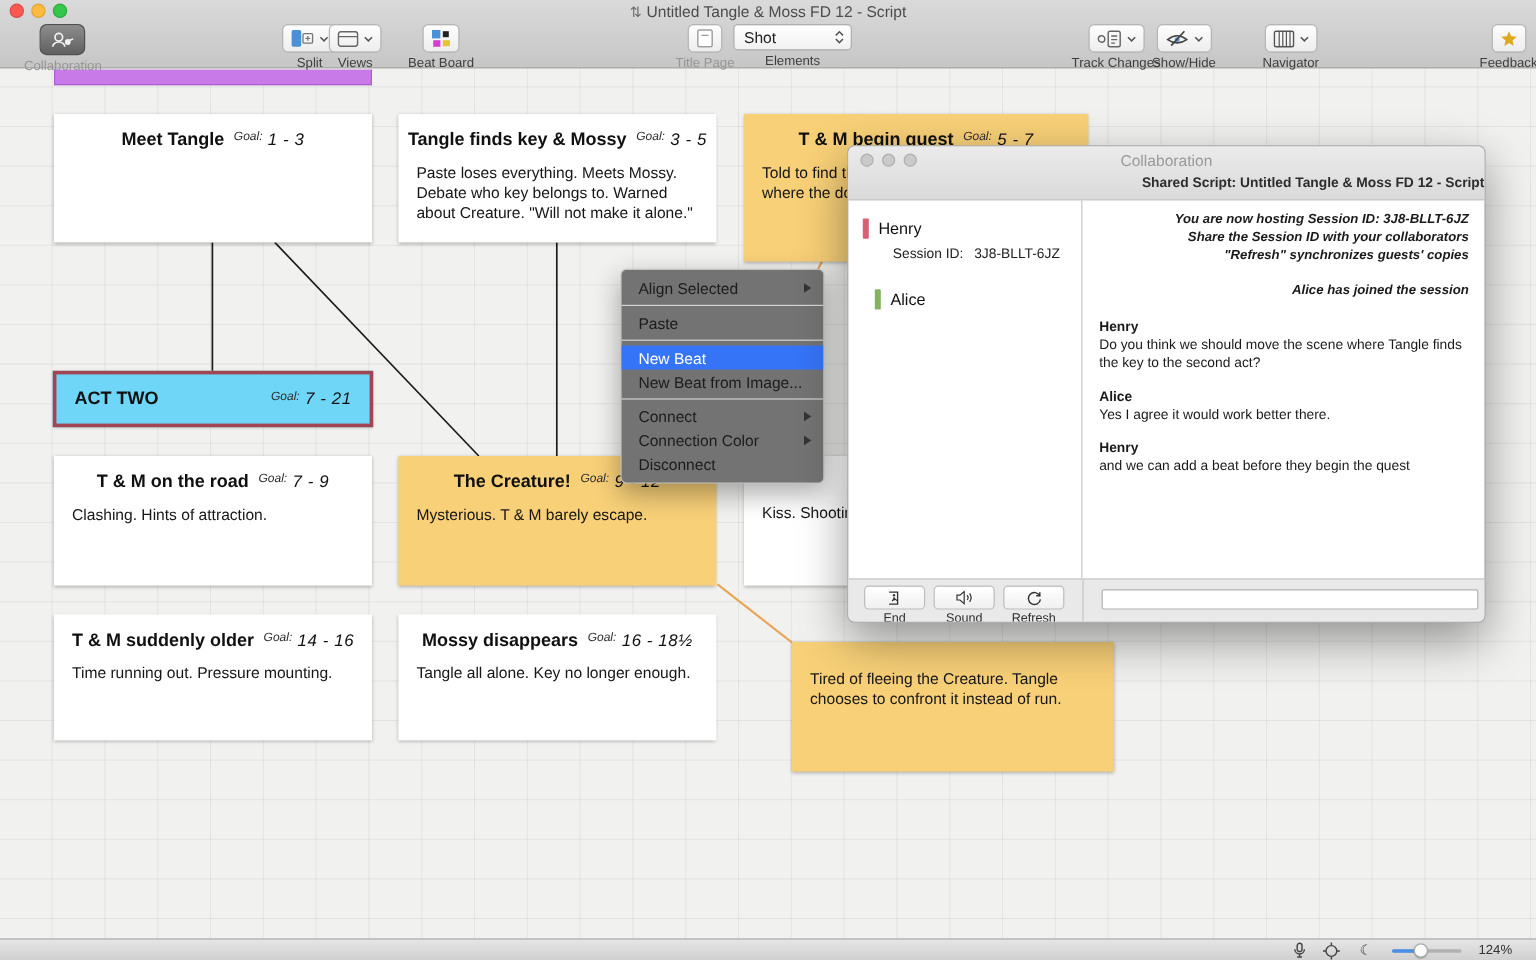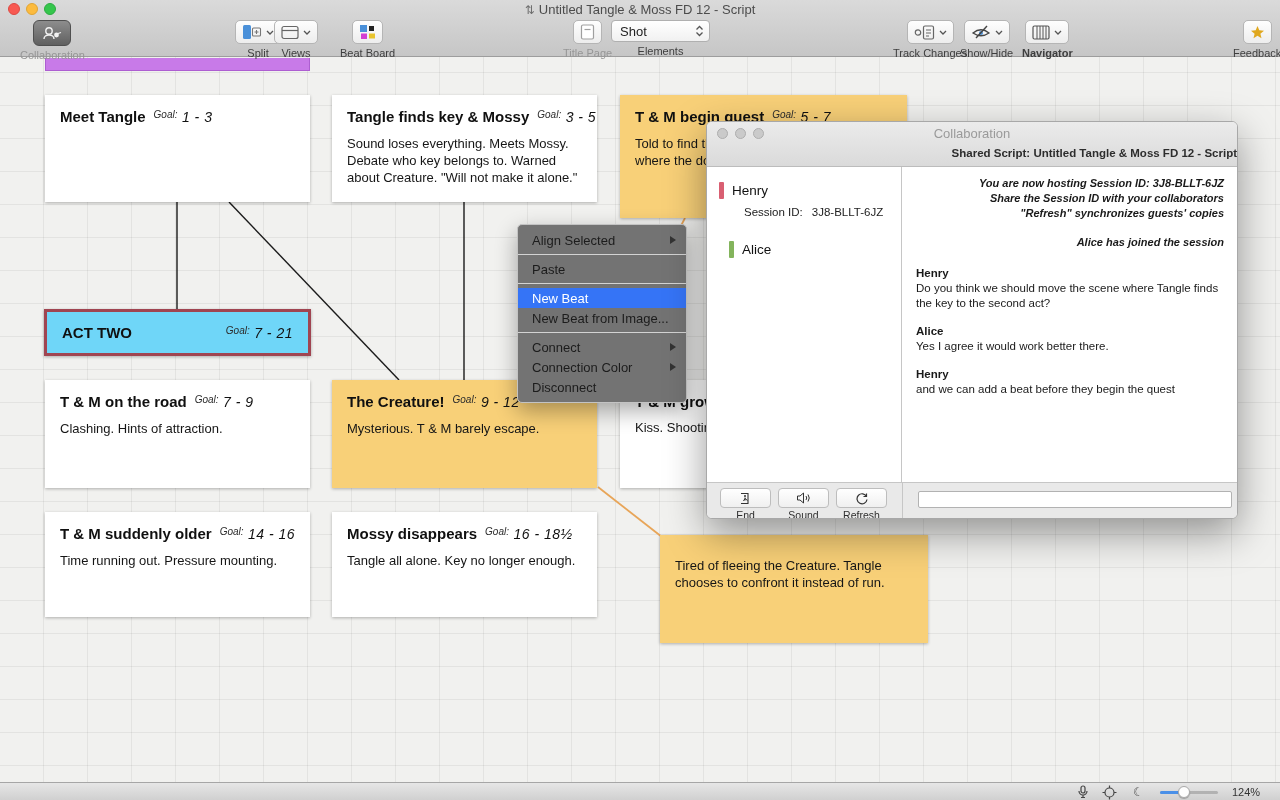--- a/index.html
+++ b/index.html
@@ -43,21 +43,21 @@
   svg.connections { position:absolute; left:0; top:0; width:1280px; height:800px;
     z-index:1; pointer-events:none; }
 
   .purple-bar { position:absolute; left:45px; top:58px; width:265px; height:13px;
     background:#c87ae8; border:1px solid #ad5ed1; border-top:none; z-index:2; }
 
   
   .card { position:absolute; background:#fff; box-shadow:0 1px 3px rgba(0,0,0,0.28);
     padding:13px 15px 10px 15px; z-index:2; overflow:hidden; }
   .card.yellow { background:#f8d078; }
-  .card-top { display:flex; justify-content:flex-start; align-items:flex-start; }
+  .card-top { display:flex; justify-content:center; align-items:flex-start; }
   .card-title { font-size:15px; font-weight:bold; color:#101010; white-space:nowrap; }
   .goal { white-space:nowrap; margin-left:8px; }
   .goal-label { font-size:10px; font-style:italic; color:#2c2c2c; display:inline-block; transform:translateY(-4px); }
   .goal-val { font-size:14px; font-style:italic; color:#111; letter-spacing:0.5px; }
   .card-body { margin-top:9px; font-size:13px; line-height:1.32; color:#161616; }
   .pre { white-space:pre-line; }
 
   .card.act { background:#6fd6f8; border:3px solid #a04551; z-index:3;
     padding:0 15px; display:flex; align-items:center; justify-content:space-between;gap:12px; }
 
@@ -225,21 +225,21 @@
         <circle cx="10" cy="8" r="2" fill="#4a90d9"></circle>
         <path d="M16 1 L5 13" stroke="#444" stroke-width="1.4"></path>
       </svg>
       <svg class="chev" viewBox="0 0 8 5">
           <path d="M1 1 l3 3 l3 -3" fill="none" stroke="#555" stroke-width="1.3"></path>
         </svg>
     </div>
     <div class="tb-label">Show/Hide</div>
   </div>
 
-  <div class="tb-item" style="left:1022px;font-weight:bold;">
+  <div class="tb-item" style="left:1052px;">
     <div class="tb-btn">
       <svg width="18" height="15" viewBox="0 0 18 15">
         <rect x="1" y="1" width="16" height="13" rx="1.5" fill="none" stroke="#555" stroke-width="1.2"></rect>
         <path d="M5 1 v13 M8 1 v13 M11 1 v13 M14 1 v13" stroke="#555" stroke-width="1"></path>
       </svg>
       <svg class="chev" viewBox="0 0 8 5">
           <path d="M1 1 l3 3 l3 -3" fill="none" stroke="#555" stroke-width="1.3"></path>
         </svg>
     </div>
     <div class="tb-label">Navigator</div>
@@ -272,21 +272,21 @@
     <span class="card-title">Meet Tangle</span>
     <span class="goal"><span class="goal-label">Goal:</span> <span class="goal-val">1 - 3</span></span>
   </div>
 </div>
 
 <div class="card" style="left:332px; top:95px; width:265px; height:107px;">
   <div class="card-top">
     <span class="card-title">Tangle finds key &amp; Mossy</span>
     <span class="goal"><span class="goal-label">Goal:</span> <span class="goal-val">3 - 5</span></span>
   </div>
-  <div class="card-body">Sound loses everything. Meets Mossy. Debate who key belongs to. Warned about Creature. "Will not make it alone."</div>
+  <div class="card-body">Paste loses everything. Meets Mossy. Debate who key belongs to. Warned about Creature. "Will not make it alone."</div>
 </div>
 
 <div class="card yellow" style="left:620px; top:95px; width:287px; height:123px;">
   <div class="card-top">
     <span class="card-title">T &amp; M begin quest</span>
     <span class="goal"><span class="goal-label">Goal:</span> <span class="goal-val">5 - 7</span></span>
   </div>
   <div class="card-body pre">Told to find th
 where the do</div>
 </div>

